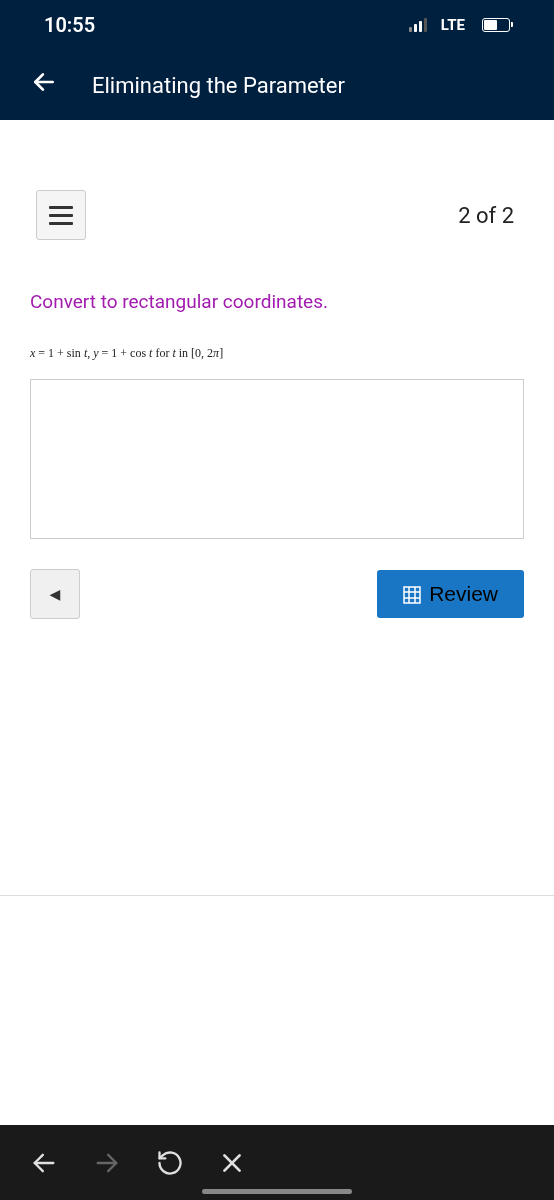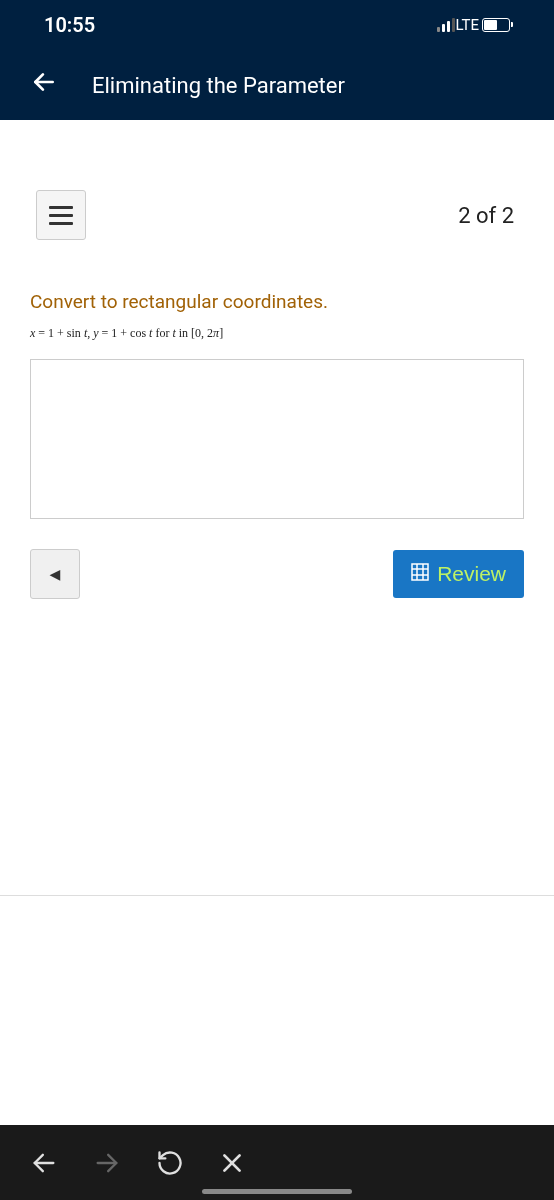--- a/index.html
+++ b/index.html
@@ -22,23 +22,23 @@
       display: flex;
       justify-content: space-between;
       align-items: center;
       padding: 0 44px;
       font-size: 20px;
       font-weight: 600;
     }
     .status-right {
       display: flex;
       align-items: center;
-      gap: 0;
+      gap: 14px;
       font-size: 15px;
-      font-weight: 400;
+      font-weight: 700;
     }
     .signal-bars {
       display: flex;
       align-items: flex-end;
       gap: 2px;
       height: 14px;
     }
     .signal-bars span {
       width: 3px;
       background: #fff;
@@ -125,22 +125,22 @@
     }
     .page-counter {
       font-size: 22px;
       color: #222;
     }
     .question-area {
       padding: 30px 30px 10px 30px;
     }
     .question-text {
       font-size: 19px;
-      color: #a16207;
-      margin-bottom: 13px;
+      color: #a21caf;
+      margin-bottom: 33px;
     }
     .equation {
       font-size: 12px;
       color: #222;
       font-family: 'Times New Roman', serif;
       font-style: italic;
     }
     .equation .upright {
       font-style: normal;
     }
@@ -164,26 +164,26 @@
       display: flex;
       align-items: center;
       justify-content: center;
       cursor: pointer;
       border-radius: 3px;
       font-size: 14px;
       color: #333;
     }
     .review-btn {
       background: #1976c5;
-      color: #bef264;
+      color: #000000;
       border: none;
-      padding: 12px 18px;
+      padding: 12px 26px;
       font-size: 21px;
       display: flex;
-      align-items: flex-start;
+      align-items: center;
       gap: 8px;
       cursor: pointer;
       border-radius: 3px;
     }
     .review-icon {
       display: inline-block;
       width: 18px;
       height: 18px;
     }
     .divider {

